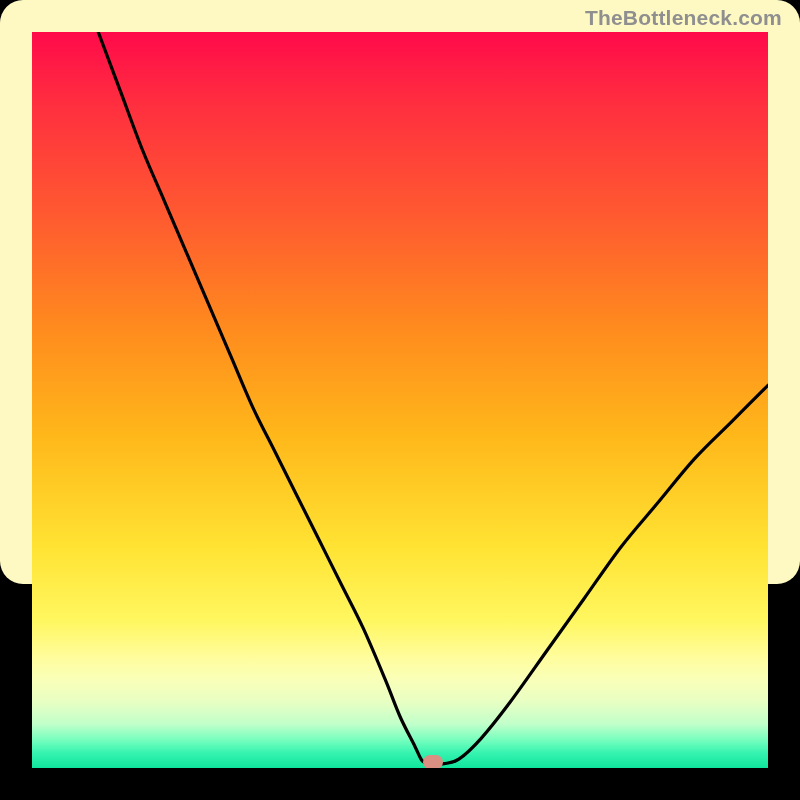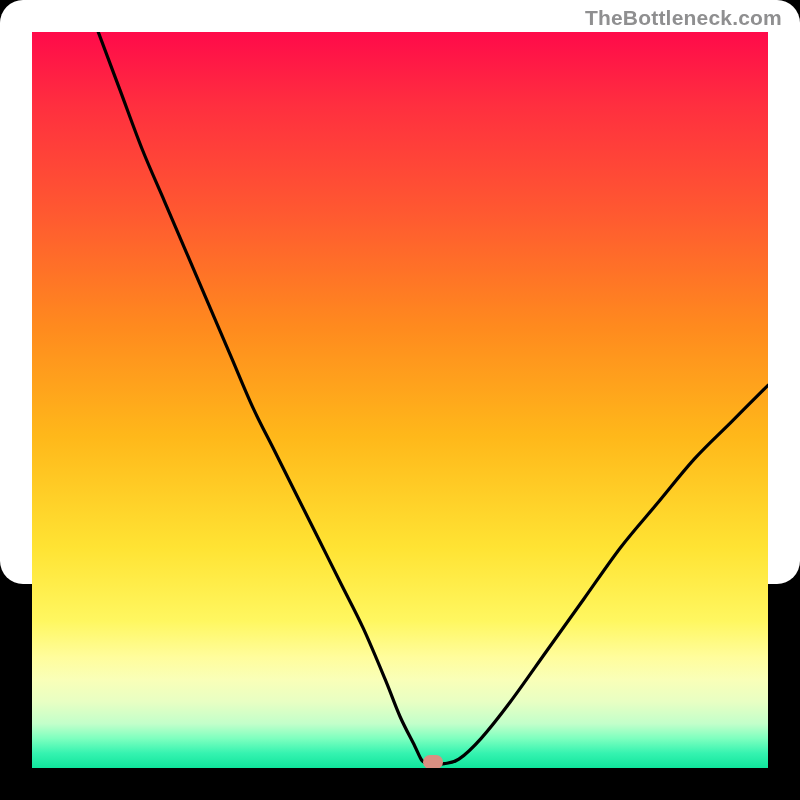--- a/index.html
+++ b/index.html
@@ -7,21 +7,21 @@
     padding: 0;
     width: 800px;
     height: 800px;
     background: #000;
     overflow: hidden;
   }
   .frame {
     position: relative;
     width: 800px;
     height: 584px;
-    background: #ffffff;
+    background: #fef9c3;
     border-radius: 23px;
   }
   .plot-area {
     position: absolute;
     left: 32px;
     top: 32px;
     width: 736px;
     height: 736px;
     overflow: hidden;
   }

